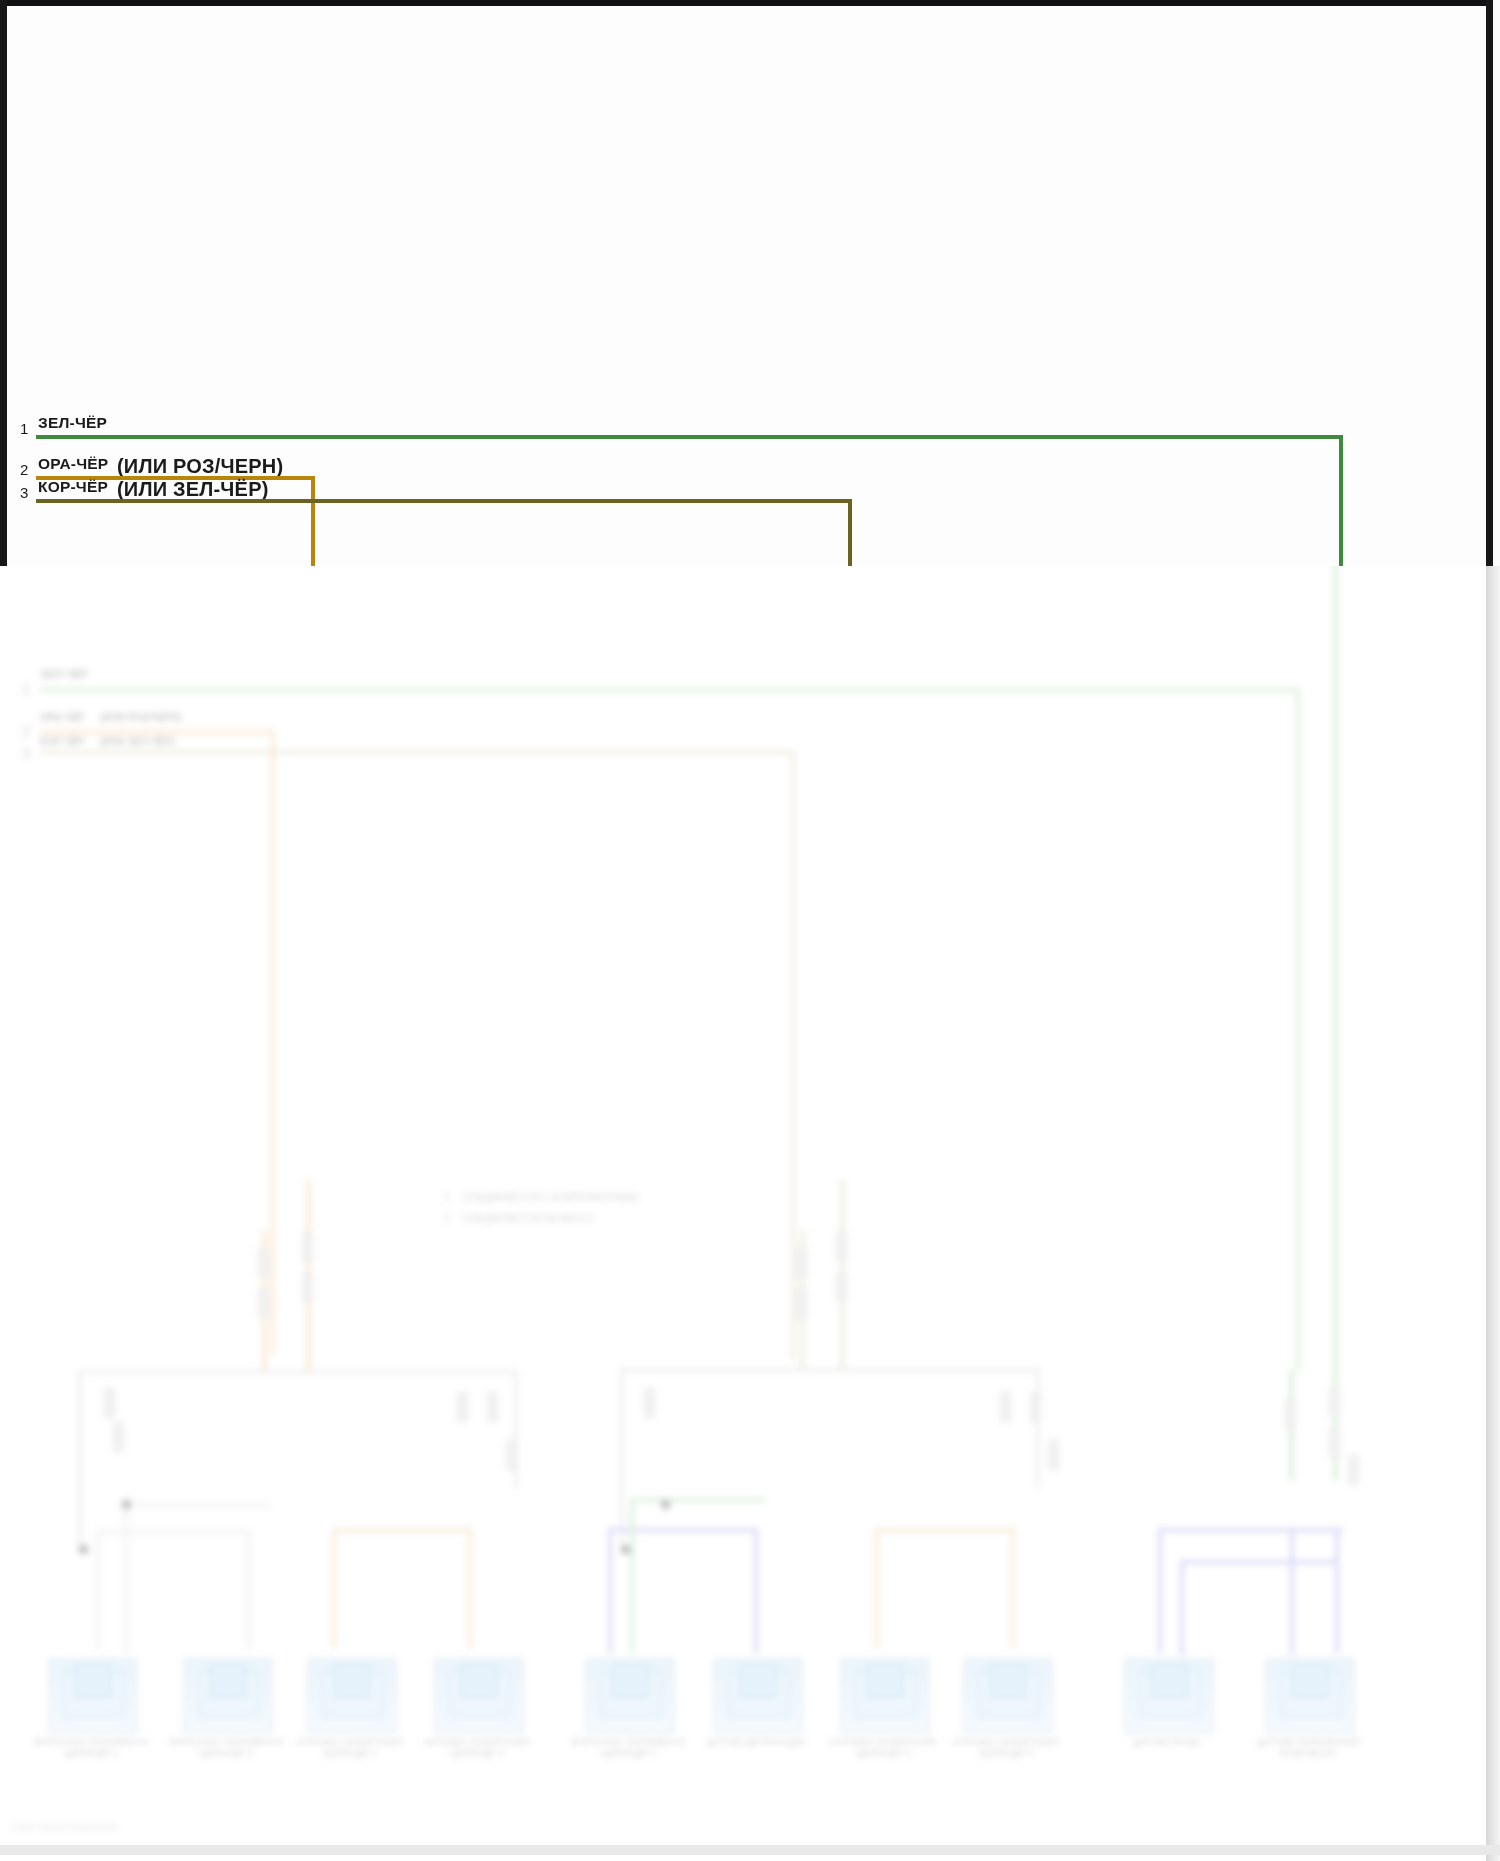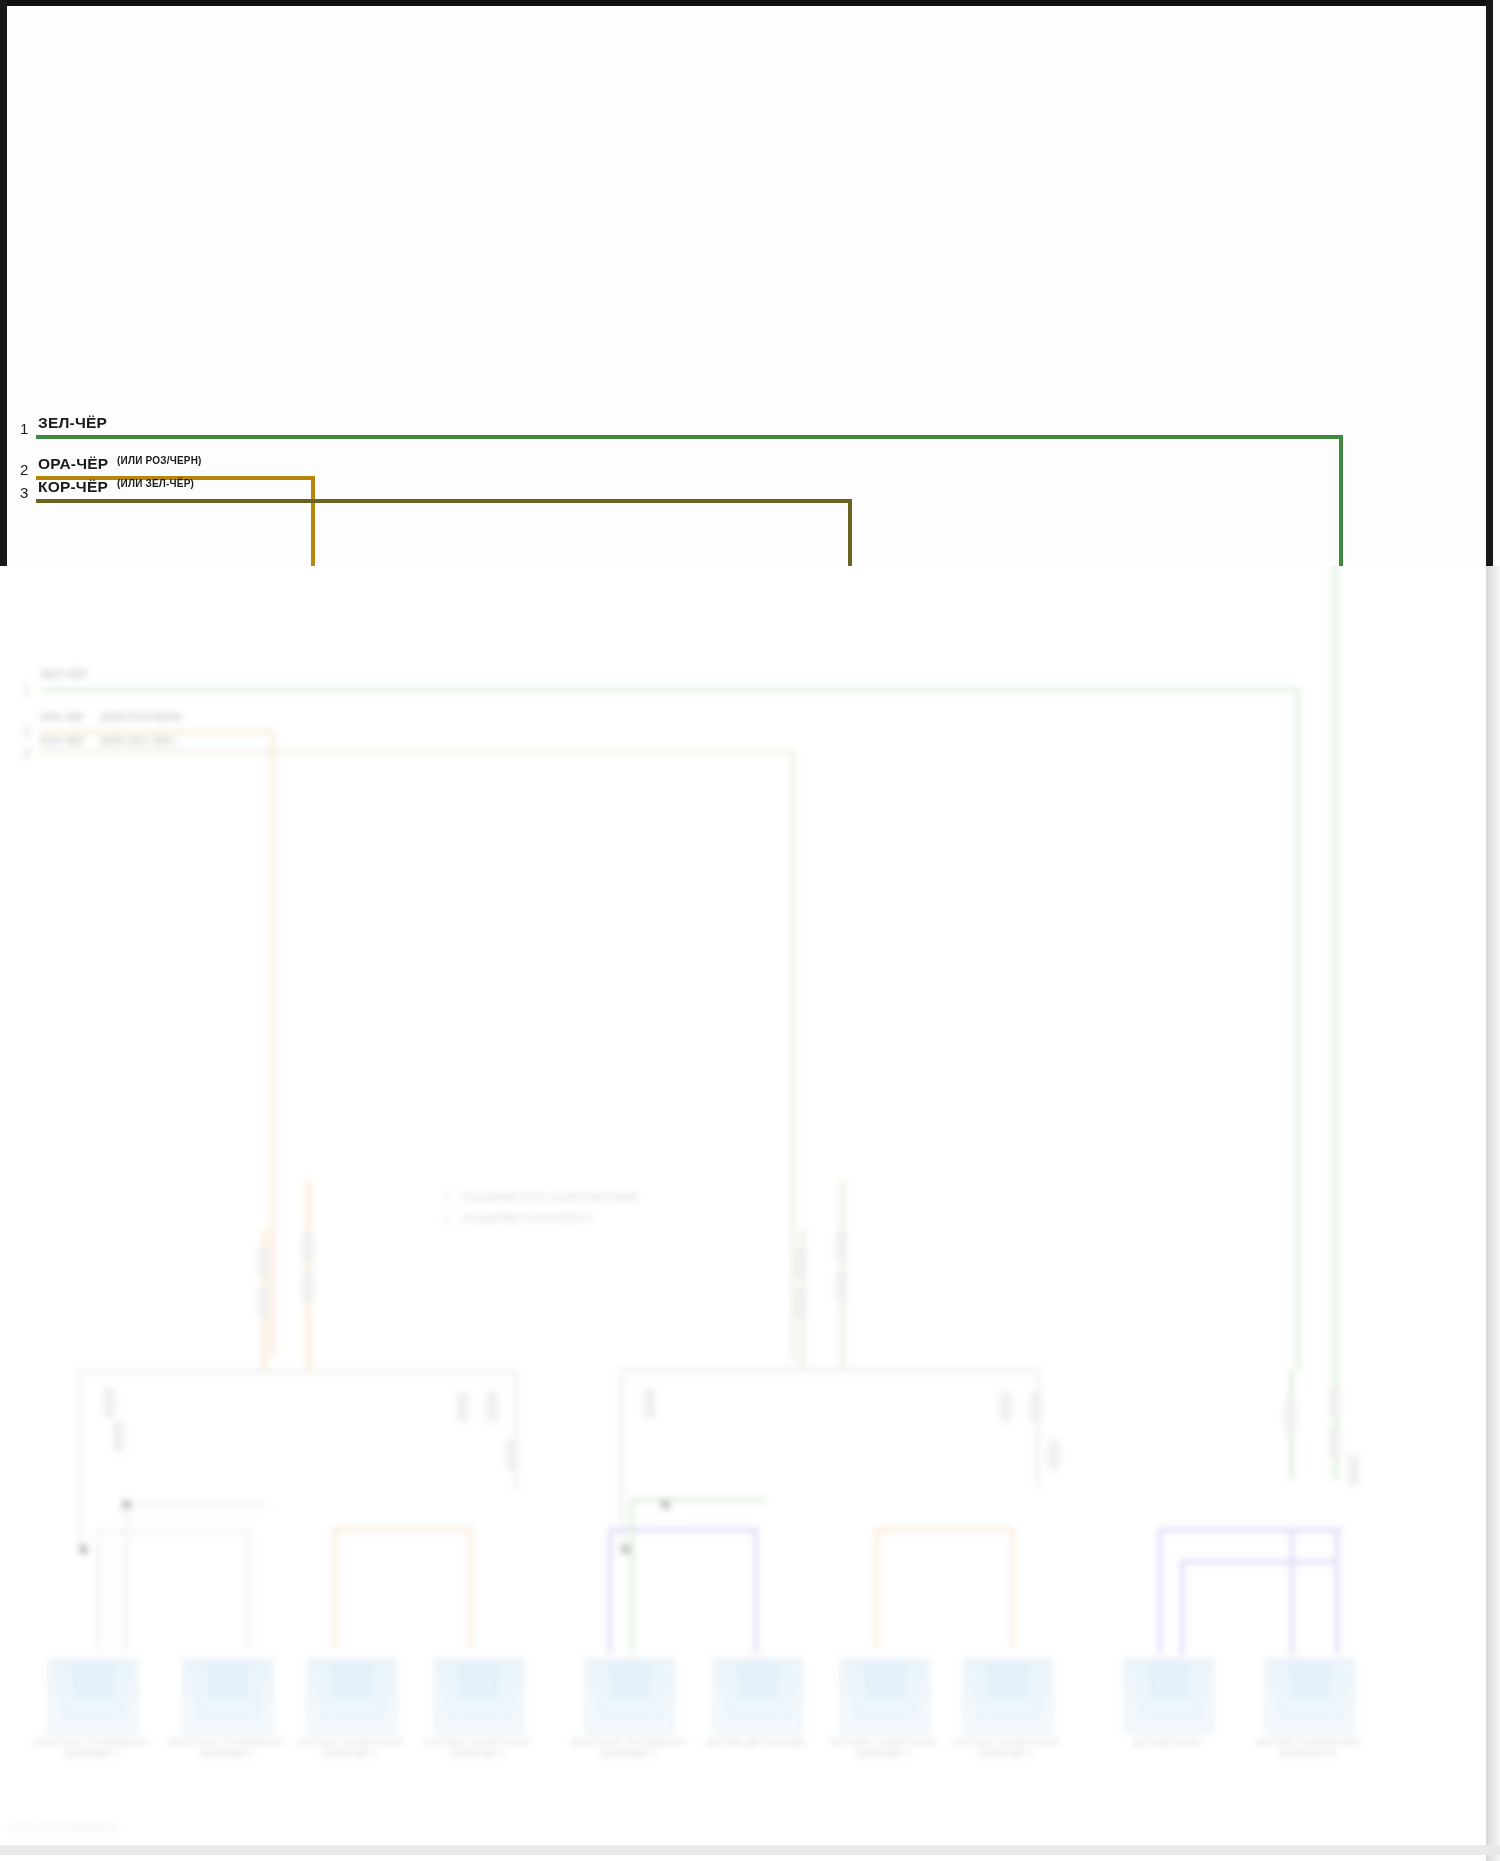--- a/index.html
+++ b/index.html
@@ -10,21 +10,21 @@
   
   .frame-left{position:absolute;left:0;top:0;width:7px;height:566px;background:#18181a;}
   .frame-right{position:absolute;left:1486px;top:0;width:7px;height:566px;background:#18181a;}
   .frame-top{position:absolute;left:0;top:0;width:1493px;height:6px;background:#111113;}
   .frame-right-outer{position:absolute;left:1493px;top:0;width:7px;height:566px;background:#ffffff;}
 
   
   .sheet{position:absolute;left:7px;top:6px;width:1479px;height:560px;background:#fdfdfd;}
 
   .wirelabel{position:absolute;font-size:15.5px;font-weight:700;color:#1b1b1b;letter-spacing:.2px;white-space:nowrap;}
-  .wirealt{position:absolute;font-size:10px;font-weight:700;color:#1b1b1b;letter-spacing:.2px;white-space:nowrap;text-align:center;}
+  .wirealt{position:absolute;font-size:20px;font-weight:700;color:#1b1b1b;letter-spacing:.2px;white-space:nowrap;text-align:center;}
   .pinnum{position:absolute;font-size:15px;font-weight:400;color:#1b1b1b;}
 
   .wire{position:absolute;}
   .wire-h{height:4px;}
   .wire-v{width:4px;}
 
   
   .blurlayer{position:absolute;left:0;top:0;width:1500px;height:1861px;
              filter:blur(3.2px) opacity(.30);pointer-events:none;}
   .bl-sheet{position:absolute;left:7px;top:560px;width:1486px;height:1301px;background:#fefefe;}

